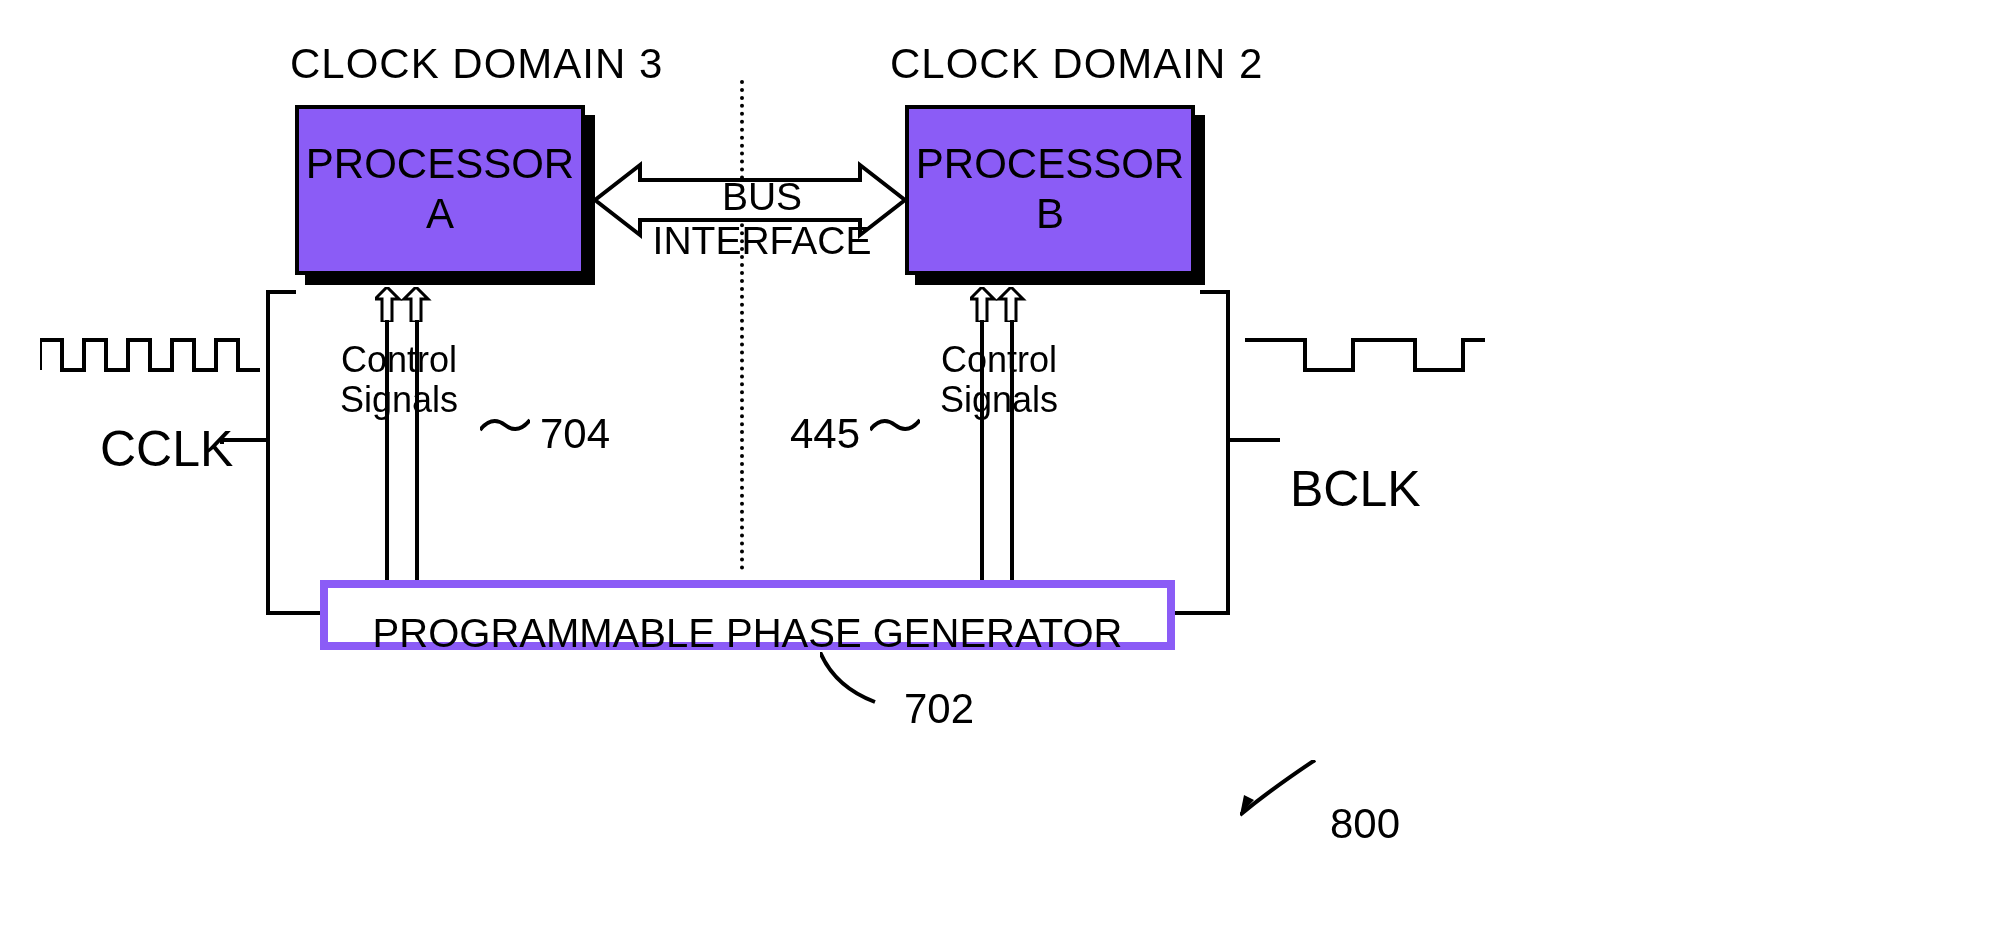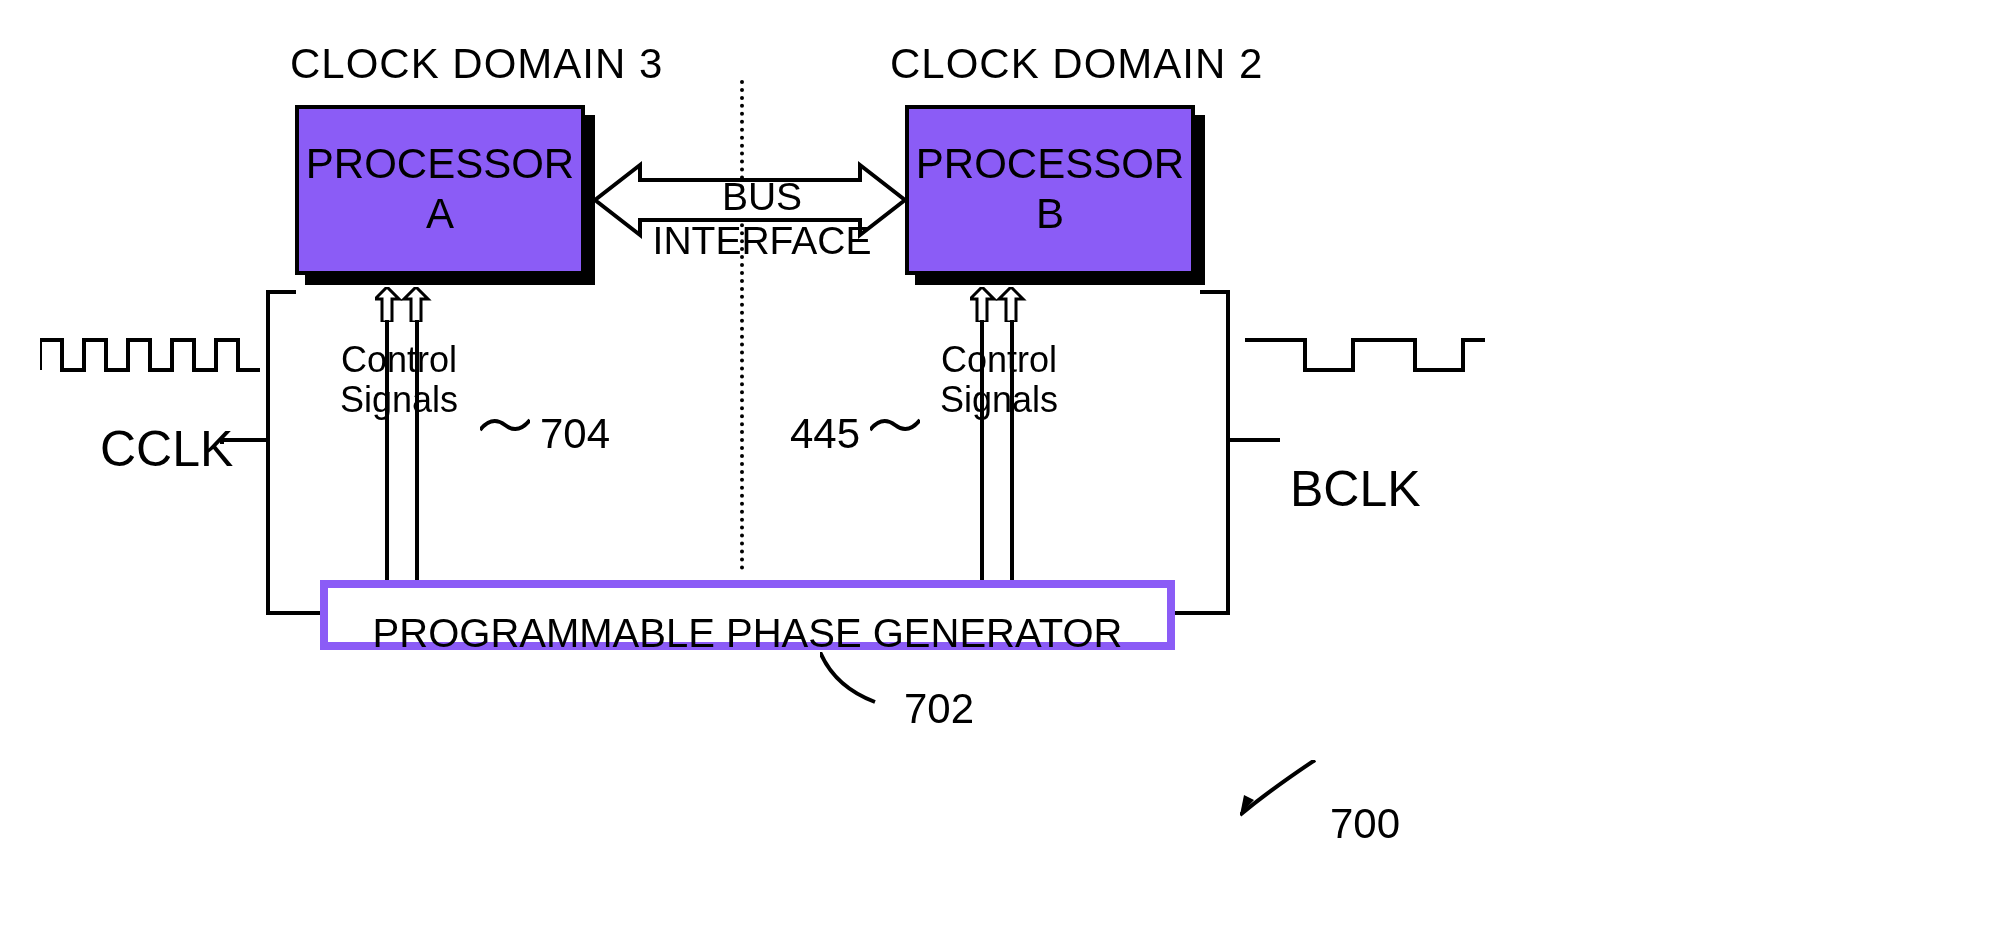--- a/index.html
+++ b/index.html
@@ -186,15 +186,15 @@
 
   <svg style="position:absolute; left:720px; top:612px;" width="60" height="55">
     <path d="M 0,0 Q 15,35 55,50" fill="none" stroke="black" stroke-width="4"></path>
   </svg>
   <div class="ref-num" style="left:768px; top:645px;margin-left:36px;">702</div>
 
   <svg style="position:absolute; left:1140px; top:720px;" width="80" height="60">
     <path d="M 0,55 Q 30,30 75,0" fill="none" stroke="black" stroke-width="4"></path>
     <polygon points="0,55 14,40 4,35" fill="black"></polygon>
   </svg>
-  <div class="ref-num" style="left:1230px; top:760px;">700</div>
+  <div class="ref-num" style="left:1230px; top:760px;">800</div>
 
 </div>
 
 </body></html>

